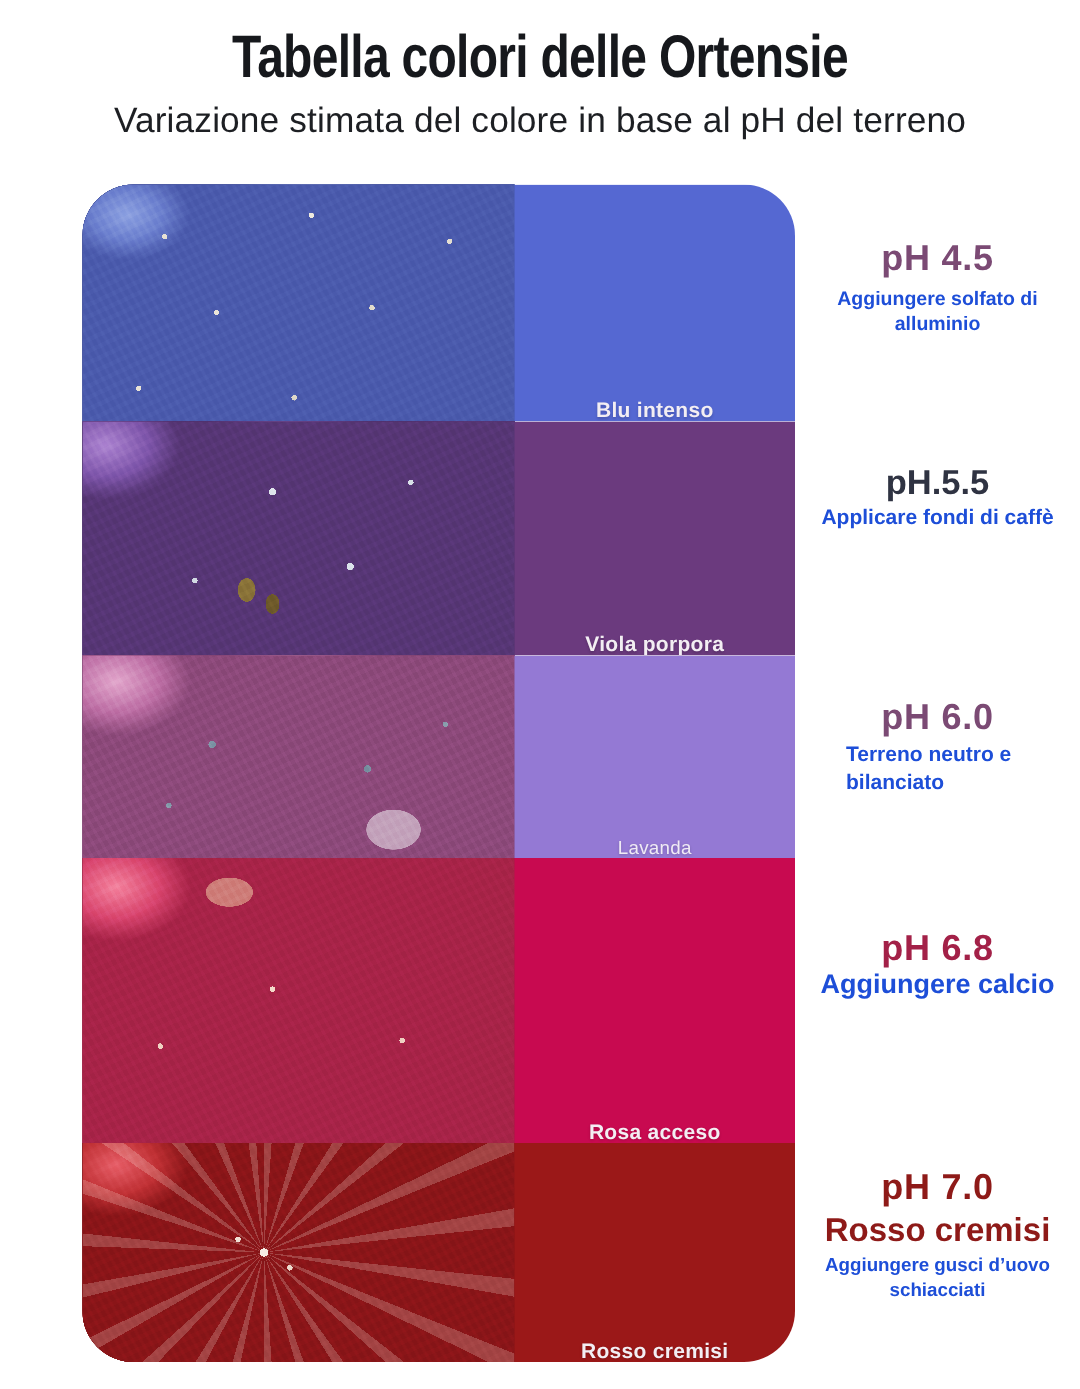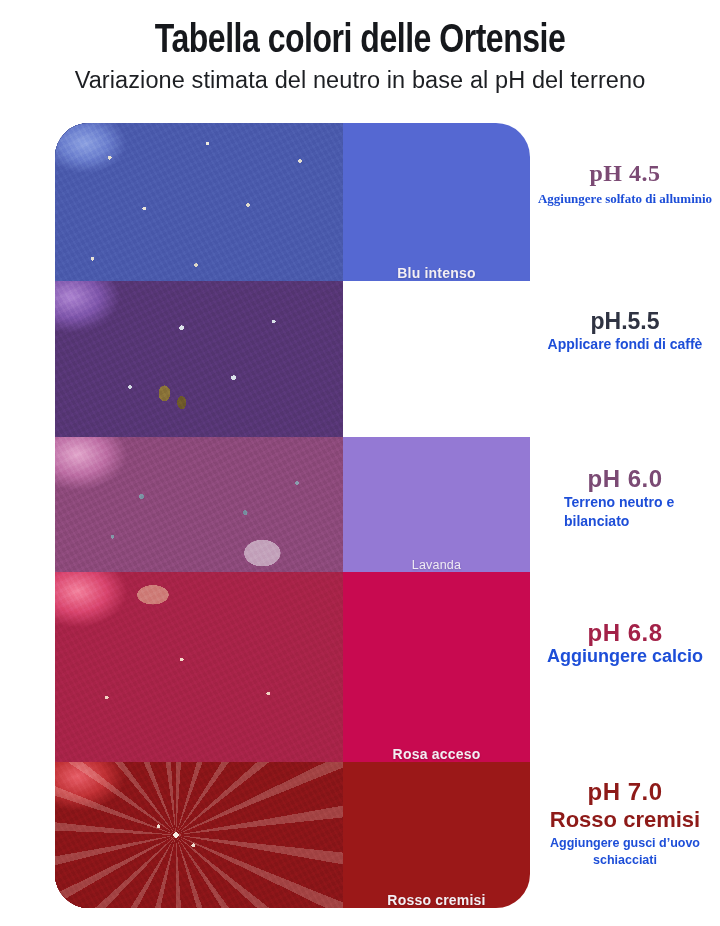--- a/index.html
+++ b/index.html
@@ -272,21 +272,21 @@
     line-height: 17px;
     margin: 3px 0 0 0;
   }
   .colorname {
     font-size: 22px;
     font-weight: 700;
     line-height: 26px;
     margin: 1px 0 0 0;
   }
 
-  .info.i0 { top: 36px; font-family: Liberation Serif, serif; }
+  .info.i0 { top: 36px; }
   .info.i1 { top: 184px; }
   .info.i2 { top: 342px; }
   .info.i3 { top: 496px; }
   .info.i4 { top: 655px; }
 
   .info.i1 .ph { font-size: 23px; letter-spacing: 0px; }
   .info.i1 .hint { margin-top: 0px; line-height: 19px; font-size: 14px; }
   .info.i2 .hint {
     text-align: left;
     padding-left: 28px;
@@ -295,41 +295,44 @@
     margin-top: 0px;
   }
   .info.i3 .hint { font-size: 18px; margin-top: 1px; }
   .info.i4 .hint { font-size: 12.5px; line-height: 17px; margin-top: 2px; }
 </style>
 </head>
 <body>
 
 <div class="header">
   <h1 class="title">Tabella colori delle Ortensie</h1>
-  <p class="subtitle">Variazione stimata del neutro in base al pH del terreno</p>
+  <p class="subtitle">Variazione stimata del colore in base al pH del terreno</p>
 </div>
 
 <div class="card">
 
   <div class="row r0">
     <div class="photo">
       <div class="petals p0"></div>
       <div class="dots d0"></div>
       <div class="grain"></div>
     </div>
     <div class="swatch" style="background:#5568D2">
       <span class="swatch-label">Blu intenso</span>
     </div>
   </div>
 
   <div class="row r1">
     <div class="photo">
       <div class="petals p1"></div>
       <div class="dots d1"></div>
       <div class="grain"></div>
+    </div>
+    <div class="swatch" style="background:#6B3A7E">
+      <span class="swatch-label">Viola porpora</span>
     </div>
   </div>
 
   <div class="row r2">
     <div class="photo">
       <div class="petals p2"></div>
       <div class="dots d2"></div>
       <div class="grain"></div>
     </div>
     <div class="swatch" style="background:#9479D4">

